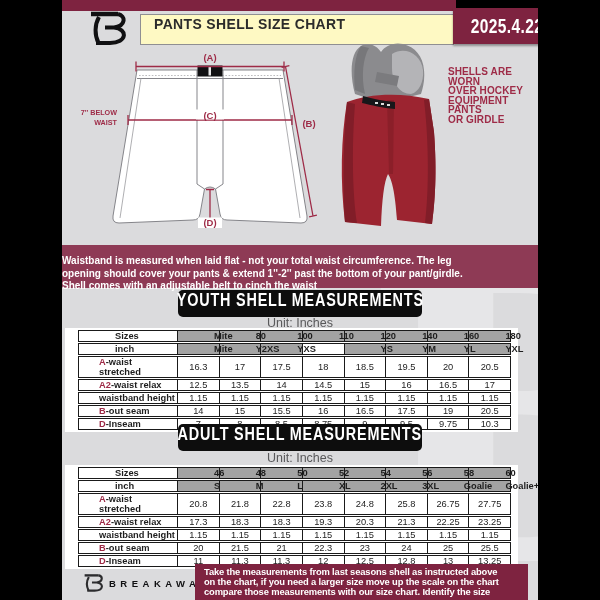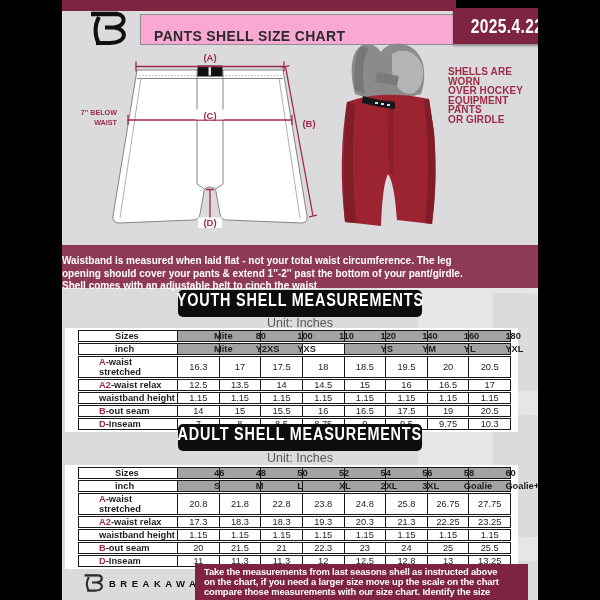--- a/index.html
+++ b/index.html
@@ -6,22 +6,22 @@
   body{width:600px;height:600px;position:relative;font-family:"Liberation Sans",sans-serif;overflow:hidden;}
   .content{position:absolute;left:62px;top:0;width:476px;height:600px;background:#dbdbdd;overflow:hidden;}
   .watermark{position:absolute;left:300px;top:250px;width:400px;height:360px;
     font-family:"DejaVu Serif",serif;font-weight:bold;font-size:400px;line-height:340px;
     color:#e6e6e8;z-index:0;user-select:none;}
   .layer{position:absolute;left:0;top:0;width:100%;height:100%;z-index:1;}
   
   .topstrip{position:absolute;left:0;top:0;width:394px;height:11px;background:#7e2340;}
   .topcorner{position:absolute;left:394px;top:0;width:82px;height:11px;background:#000;}
   .logo-main{position:absolute;left:24px;top:11px;}
-  .titlebox{position:absolute;left:78px;top:14px;width:312px;height:29px;background:#f9a8d4;
-    border:1px solid #8f8f92;display:flex;align-items:flex-end;}
+  .titlebox{position:absolute;left:78px;top:14px;width:312px;height:29px;background:#fef9c3;
+    border:1px solid #8f8f92;display:flex;align-items:flex-start;}
   .titlebox span{display:inline-block;transform:scaleX(.93);transform-origin:left center;
     font-size:15px;font-weight:bold;letter-spacing:.4px;color:#2b2b2b;padding-left:14px;white-space:nowrap;}
   .datebox{position:absolute;left:391px;top:8px;width:108px;height:36px;background:#7e2340;
     display:flex;align-items:center;justify-content:center;box-shadow:0 2px 2px rgba(0,0,0,.35);}
   .datebox span{display:inline-block;transform:scaleX(.74);font-size:21px;font-weight:bold;
     letter-spacing:.5px;color:#fff;white-space:nowrap;}
   
   .pants-svg{position:absolute;left:18px;top:48px;}
   .photo-svg{position:absolute;left:275px;top:42px;}
   .photo-note{position:absolute;left:386px;top:67px;width:86px;color:#9e2b47;

